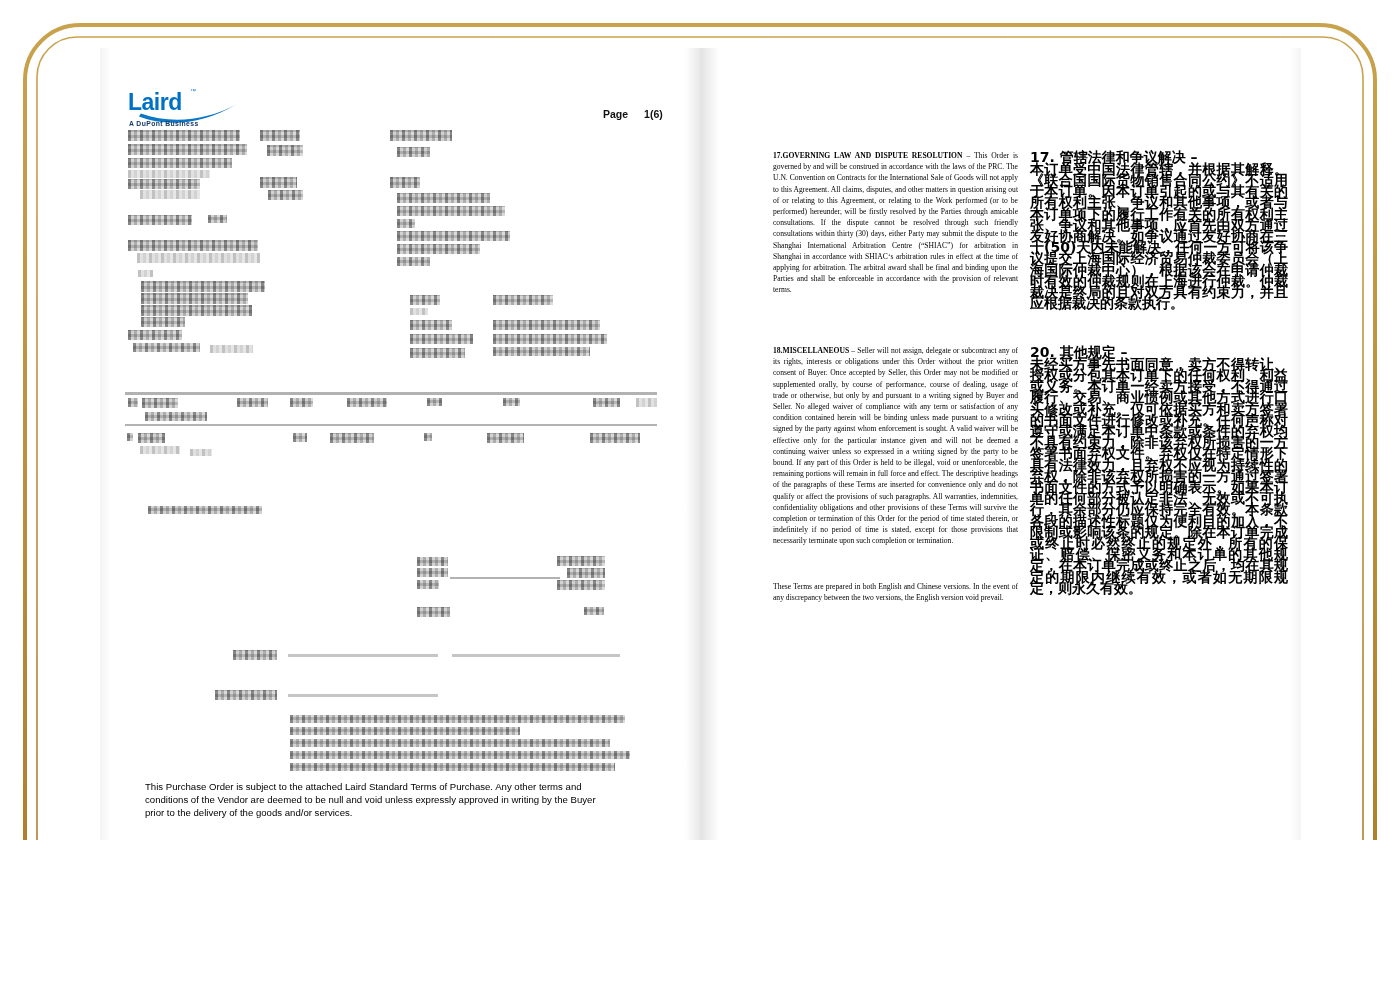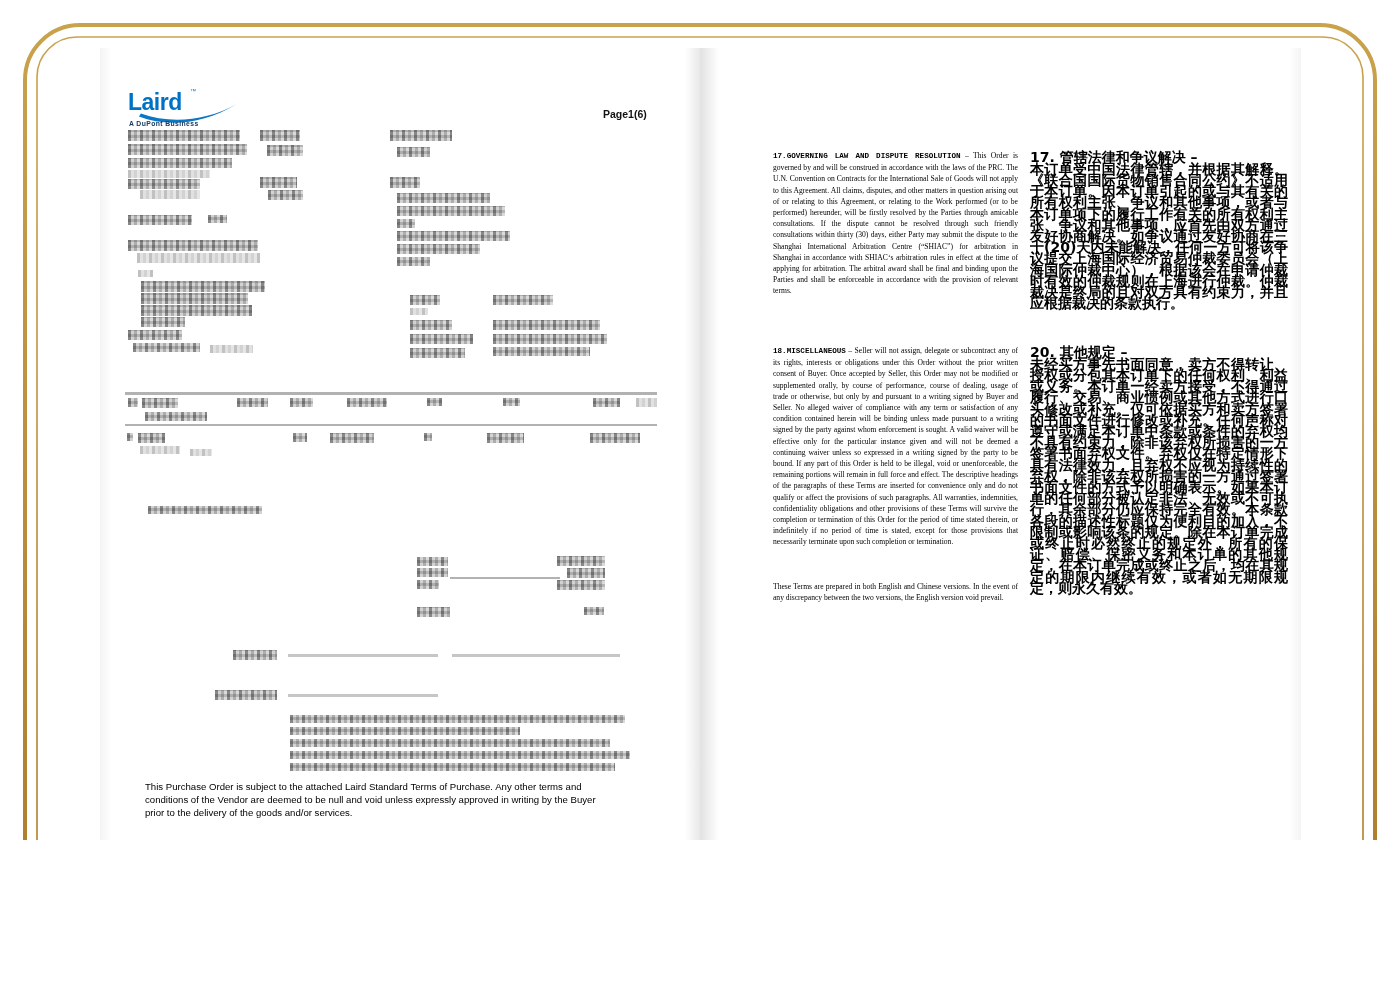--- a/index.html
+++ b/index.html
@@ -20,21 +20,21 @@
   .logo-brand{position:absolute;left:0;top:0;font-size:23px;font-weight:800;letter-spacing:-0.5px;
               color:var(--laird-blue,#0072C6);font-family:"Liberation Sans",sans-serif;}
   .logo-tm{position:absolute;left:62px;top:-1px;font-size:6px;color:var(--laird-blue,#0072C6);}
   .logo-swoosh{position:absolute;left:10px;top:13px;width:100px;height:25px;}
   .logo-tagline{position:absolute;left:1px;top:31px;font-size:6.8px;letter-spacing:0.4px;
                 color:var(--dupont-navy,#173A64);font-weight:bold;}
 
   .po-title{position:absolute;left:0;top:54px;width:588px;text-align:center;
             font-size:16.5px;font-weight:bold;}
   .page-label{position:absolute;left:503px;top:60px;font-size:10.5px;font-weight:bold;}
-  .page-label .num{font-weight:bold;}
+  .page-label .num{margin-left:16px;font-weight:bold;}
 
   
   .rb{position:absolute;}
   .k0{background-image:
         repeating-linear-gradient(90deg, rgba(72,72,72,.55) 0 3px, rgba(205,205,205,.30) 3px 6px,
           rgba(125,125,125,.45) 6px 9px, rgba(232,232,232,.30) 9px 12px),
         repeating-linear-gradient(0deg, rgba(255,255,255,.35) 0 3px, rgba(95,95,95,.30) 3px 6px);
       background-color:#bdbdbd;filter:blur(0.6px);}
   .k1{background-image:
         repeating-linear-gradient(90deg, rgba(110,110,110,.4) 0 3px, rgba(215,215,215,.3) 3px 6px,
@@ -46,21 +46,21 @@
 
   .notice{position:absolute;left:45px;top:732px;width:452px;font-size:9.6px;line-height:13px;color:#000;}
   .rev{position:absolute;left:533px;top:822px;font-size:6.6px;color:#222;}
   .po-footer{position:absolute;left:25px;top:827px;width:532px;text-align:center;
              font-size:6.4px;line-height:10px;color:#000;}
   .po-footer b{font-weight:bold;}
 
   
   .sec-en{position:absolute;left:72px;width:245px;text-align:justify;
           font-family:"Liberation Serif",serif;font-size:7.6px;line-height:11.2px;color:#000;}
-  .sec-en b{font-weight:bold;font-family:Liberation Mono, monospace;}
+  .sec-en b{font-weight:bold;}
   .sec-zh{position:absolute;left:329px;width:258px;font-family:"DejaVu Sans",sans-serif;
           font-weight:bold;font-size:14px;line-height:11.2px;color:#000;text-align:justify;}
   .zh-h{margin-bottom:0.5px;}
 </style>
 </head>
 <body>
 
 <div class="stage">
 
   <svg class="frame-svg" viewBox="0 0 1400 1000">
@@ -187,21 +187,21 @@
       </div>
     </div>
 
     <div class="page right">
 
       <div class="sec-en" style="top:102px">
         <b>17.GOVERNING LAW AND DISPUTE RESOLUTION</b><span> – This Order is governed by and will be construed in accordance with the laws of the PRC.  The U.N. Convention on Contracts for the International Sale of Goods will not apply to this Agreement.  All claims, disputes, and other matters in question arising out of or relating to this Agreement, or relating to the Work performed (or to be performed) hereunder, will be firstly resolved by the Parties through amicable consultations. If the dispute cannot be resolved through such friendly consultations within thirty (30) days, either Party may submit the dispute to the Shanghai International Arbitration Centre (“SHIAC”) for arbitration in Shanghai in accordance with SHIAC‘s arbitration rules in effect at the time of applying for arbitration. The arbitral award shall be final and binding upon the Parties and shall be enforceable in accordance with the provision of relevant terms.</span>
       </div>
       <div class="sec-zh" style="top:104px">
         <div class="zh-h">17. 管辖法律和争议解决 –</div>
-        <div>本订单受中国法律管辖，并根据其解释。《联合国国际货物销售合同公约》不适用于本订单。因本订单引起的或与其有关的所有权利主张、争议和其他事项，或者与本订单项下的履行工作有关的所有权利主张、争议和其他事项，应首先由双方通过友好协商解决。如争议通过友好协商在三十(20)天内未能解决，任何一方可将该争议提交上海国际经济贸易仲裁委员会（上海国际仲裁中心），根据该会在申请仲裁时有效的仲裁规则在上海进行仲裁。仲裁裁决是终局的且对双方具有约束力，并且应根据裁决的条款执行。</div>
+        <div>本订单受中国法律管辖，并根据其解释。《联合国国际货物销售合同公约》不适用于本订单。因本订单引起的或与其有关的所有权利主张、争议和其他事项，或者与本订单项下的履行工作有关的所有权利主张、争议和其他事项，应首先由双方通过友好协商解决。如争议通过友好协商在三十(50)天内未能解决，任何一方可将该争议提交上海国际经济贸易仲裁委员会（上海国际仲裁中心），根据该会在申请仲裁时有效的仲裁规则在上海进行仲裁。仲裁裁决是终局的且对双方具有约束力，并且应根据裁决的条款执行。</div>
       </div>
 
       <div class="sec-en" style="top:297px">
         <b>18.MISCELLANEOUS</b><span> – Seller will not assign, delegate or subcontract any of its rights, interests or obligations under this Order without the prior written consent of Buyer.  Once accepted by Seller, this Order may not be modified or supplemented orally, by course of performance, course of dealing, usage of trade or otherwise, but only by and pursuant to a writing signed by Buyer and Seller.  No alleged waiver of compliance with any term or satisfaction of any condition contained herein will be binding unless made pursuant to a writing signed by the party against whom enforcement is sought.  A valid waiver will be effective only for the particular instance given and will not be deemed a continuing waiver unless so expressed in a writing signed by the party to be bound.  If any part of this Order is held to be illegal, void or unenforceable, the remaining portions will remain in full force and effect.  The descriptive headings of the paragraphs of these Terms are inserted for convenience only and do not qualify or affect the provisions of such paragraphs.  All warranties, indemnities, confidentiality obligations and other provisions of these Terms will survive the completion or termination of this Order for the period of time stated therein, or indefinitely if no period of time is stated, except for those provisions that necessarily terminate upon such completion or termination.</span>
       </div>
       <div class="sec-zh" style="top:299px">
         <div class="zh-h">20. 其他规定 –</div>
         <div>未经买方事先书面同意，卖方不得转让、授权或分包其本订单下的任何权利、利益或义务。本订单一经卖方接受，不得通过履行、交易、商业惯例或其他方式进行口头修改或补充。仅可依据买方和卖方签署的书面文件进行修改或补充。任何声称对遵守或满足本订单中条款或条件的弃权均不具有约束力，除非该弃权所损害的一方签署书面弃权文件。弃权仅在特定情形下具有法律效力，且弃权不应视为持续性的弃权，除非该弃权所损害的一方通过签署书面文件的方式予以明确表示。如果本订单的任何部分被认定非法、无效或不可执行，其余部分仍应保持完全有效。本条款各段的描述性标题仅为便利目的加入，不限制或影响该条的规定。除在本订单完成或终止时必然终止的规定外，所有的保证、赔偿、保密义务和本订单的其他规定，在本订单完成或终止之后，均在其规定的期限内继续有效，或者如无期限规定，则永久有效。</div>
       </div>
 

